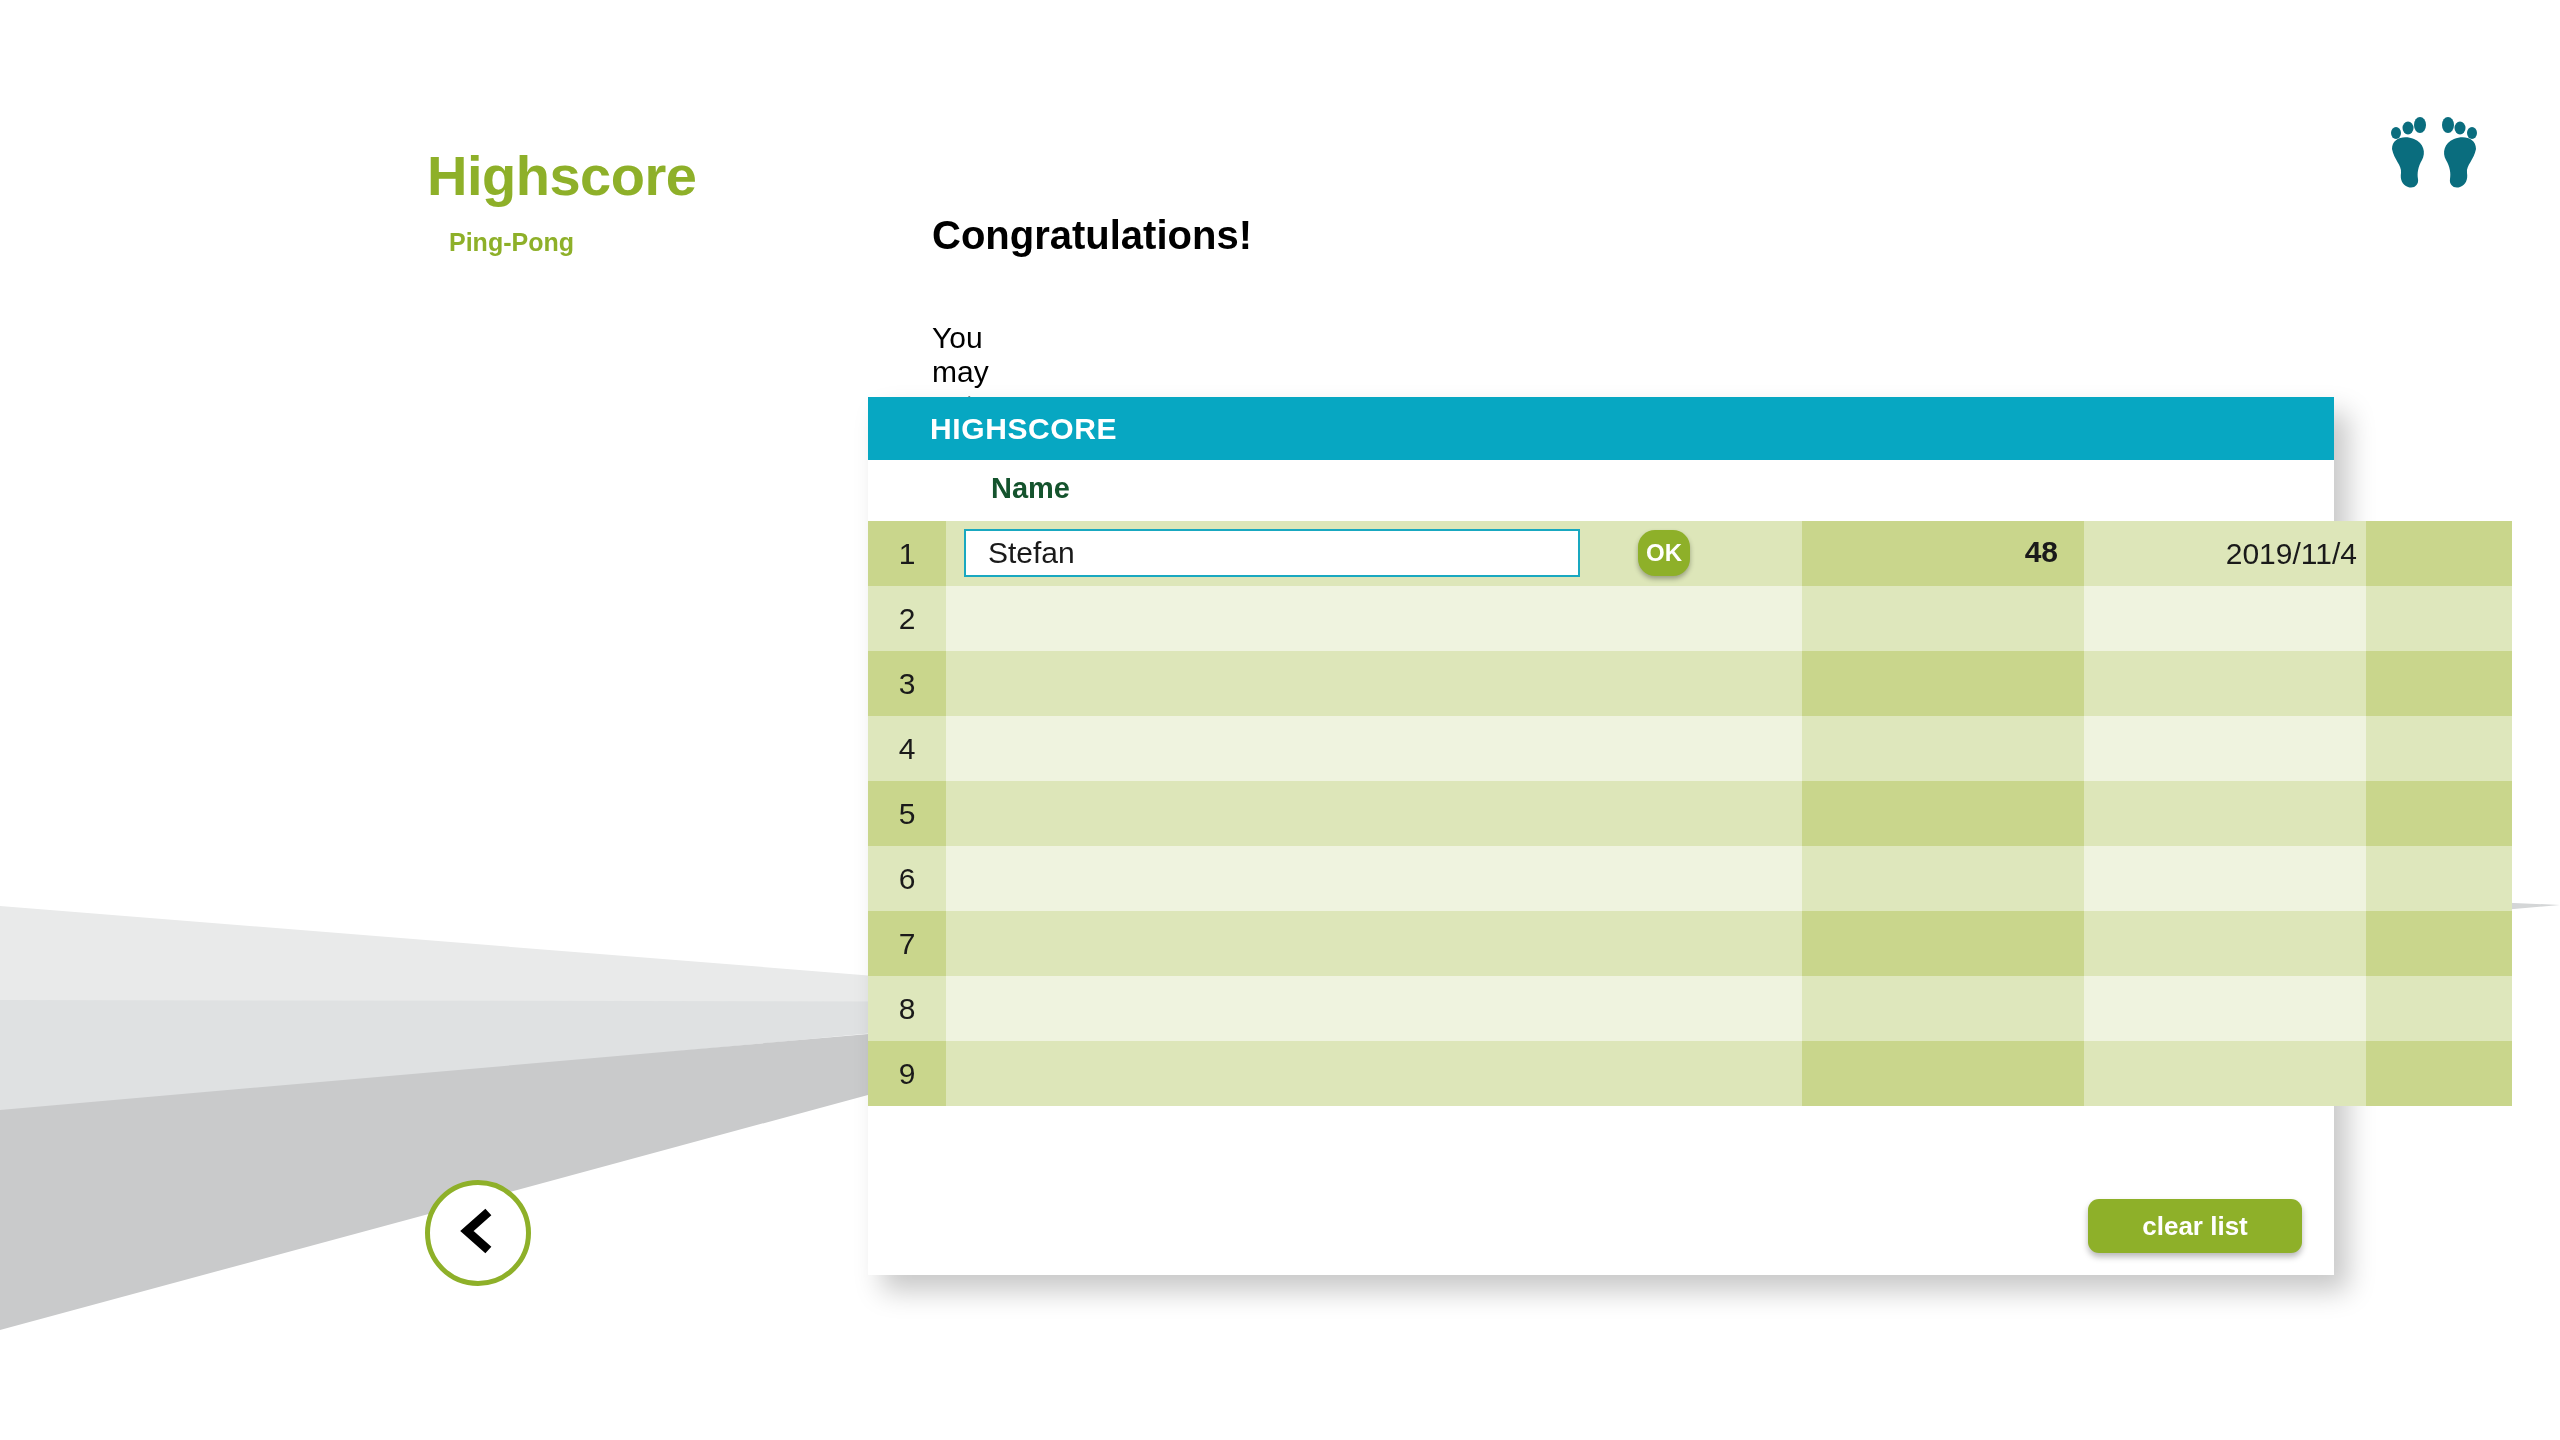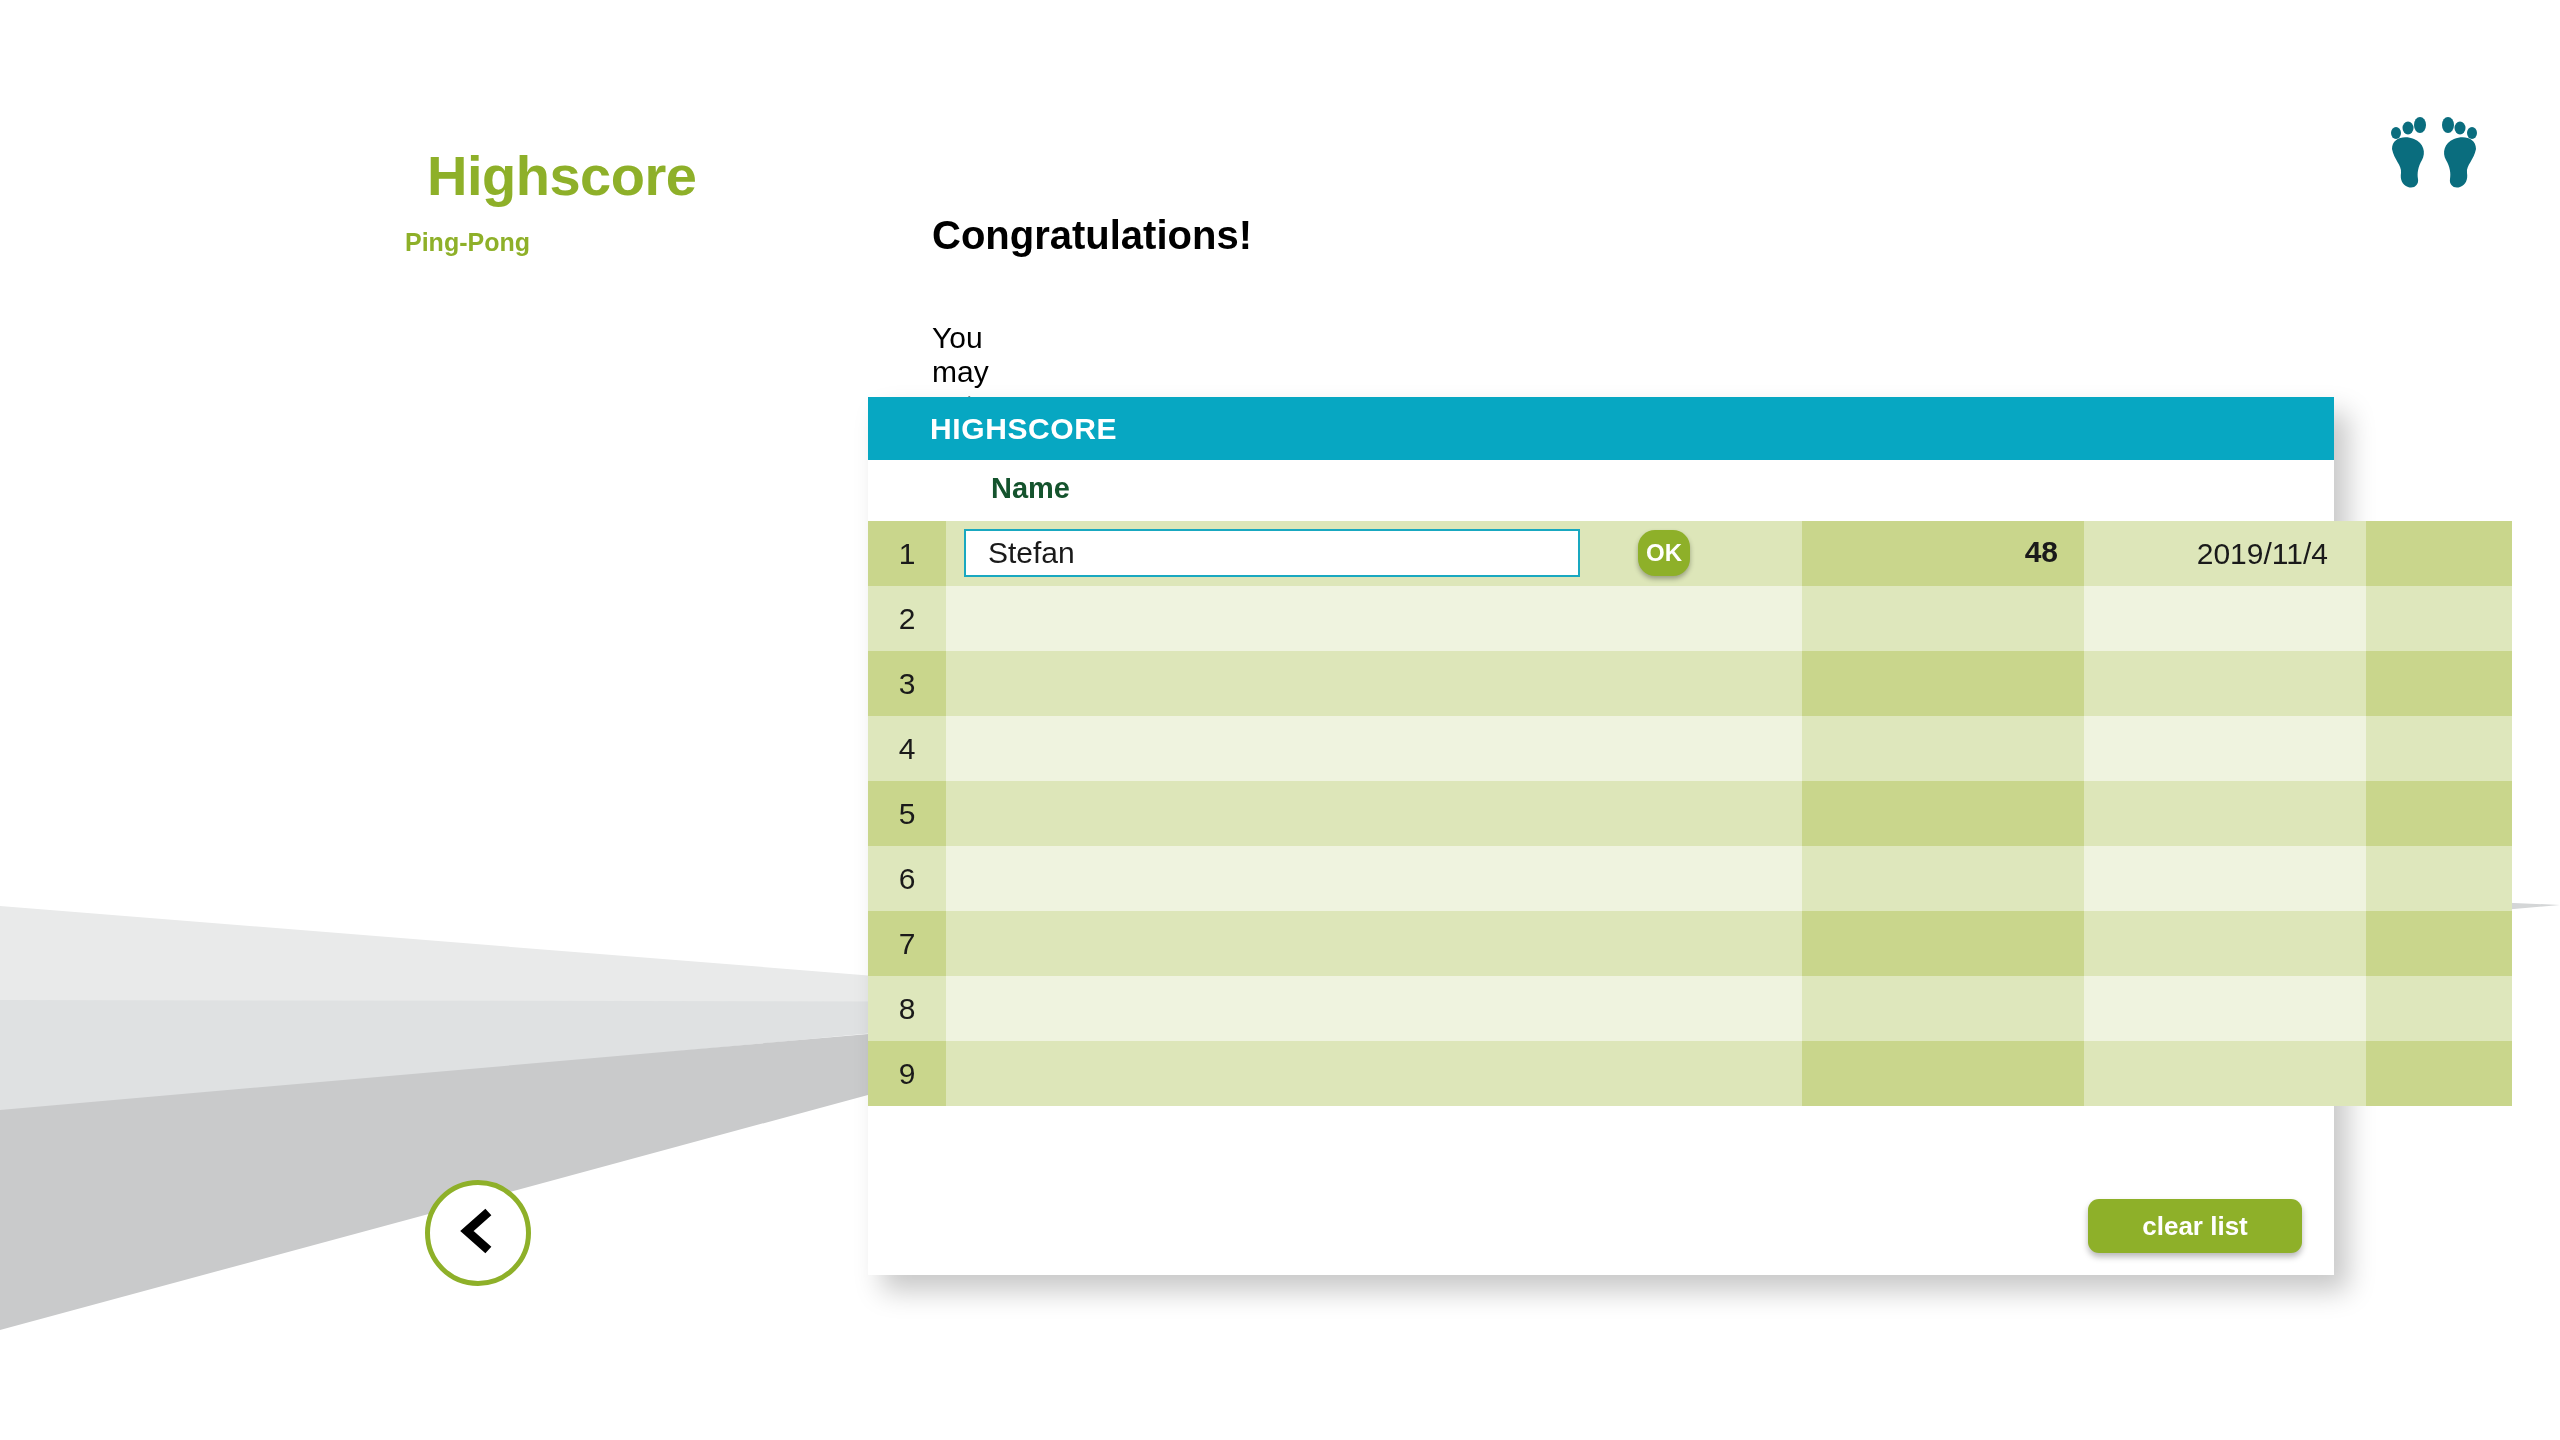--- a/index.html
+++ b/index.html
@@ -18,21 +18,21 @@
   .logo{ position:absolute; top:105px; left:2382px; z-index:5; }
 
   
   .left-col{ position:absolute; left:0; top:0; width:860px; height:1440px; z-index:3; }
   .page-title{
     position:absolute; left:427px; top:148px;
     font-size:56px; font-weight:bold; color:#8eb029; letter-spacing:-0.5px;
     line-height:1;
   }
   .page-subtitle{
-    position:absolute; left:405px; top:228px;
+    position:absolute; left:449px; top:228px;
     font-size:25px; font-weight:bold; color:#8eb029;
   }
 
   .replay-btn{
     position:absolute; left:429px; top:409px;
     width:267px; height:85px;
     background:#8eb029;
     border-radius:14px;
     border:none;
     box-shadow:0 4px 7px rgba(0,0,0,0.30);
@@ -132,21 +132,21 @@
   }
   .score-val{
     position:absolute; left:934px; top:0; width:282px; height:62px;
     display:flex; align-items:center; justify-content:flex-end;
     padding-right:26px;
     font-size:30px; font-weight:bold; color:#1a1a1a;
   }
   .date-val{
     position:absolute; left:1216px; top:0; width:282px; height:65px;
     display:flex; align-items:center; justify-content:flex-end;
-    padding-right:38px;
+    padding-right:9px;
     font-size:30px; color:#1a1a1a;
   }
 
   
   .name-input{
     position:absolute; left:96px; top:8px;
     width:616px; height:48px;
     border:2px solid #19a8c0;
     background:#ffffff;
     font-family:"Liberation Sans", sans-serif;

